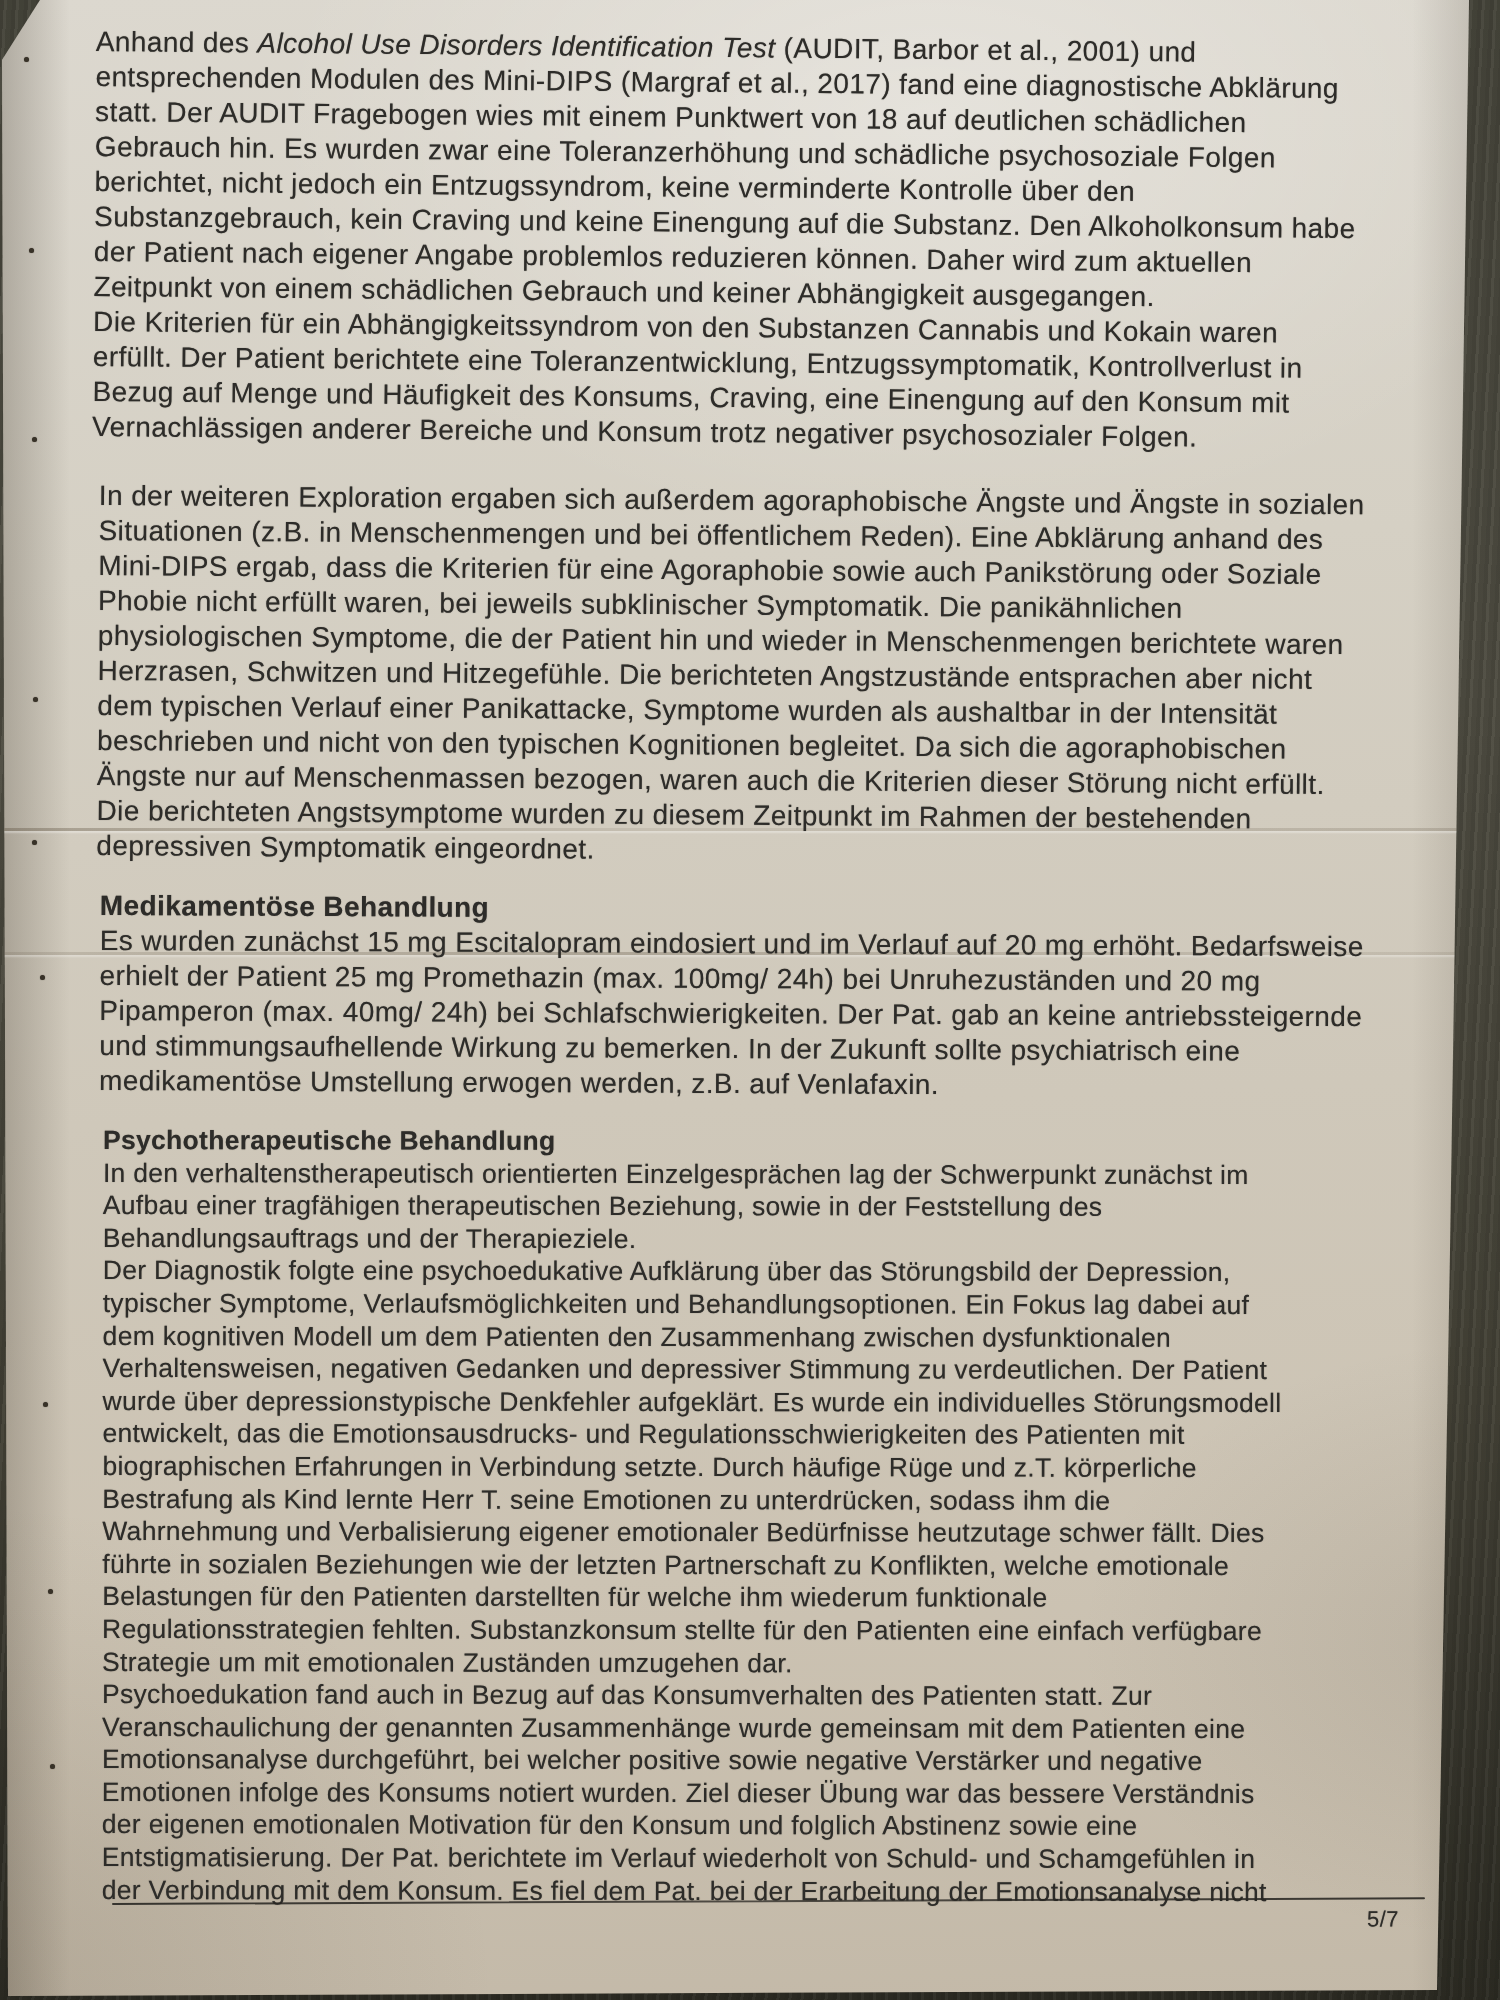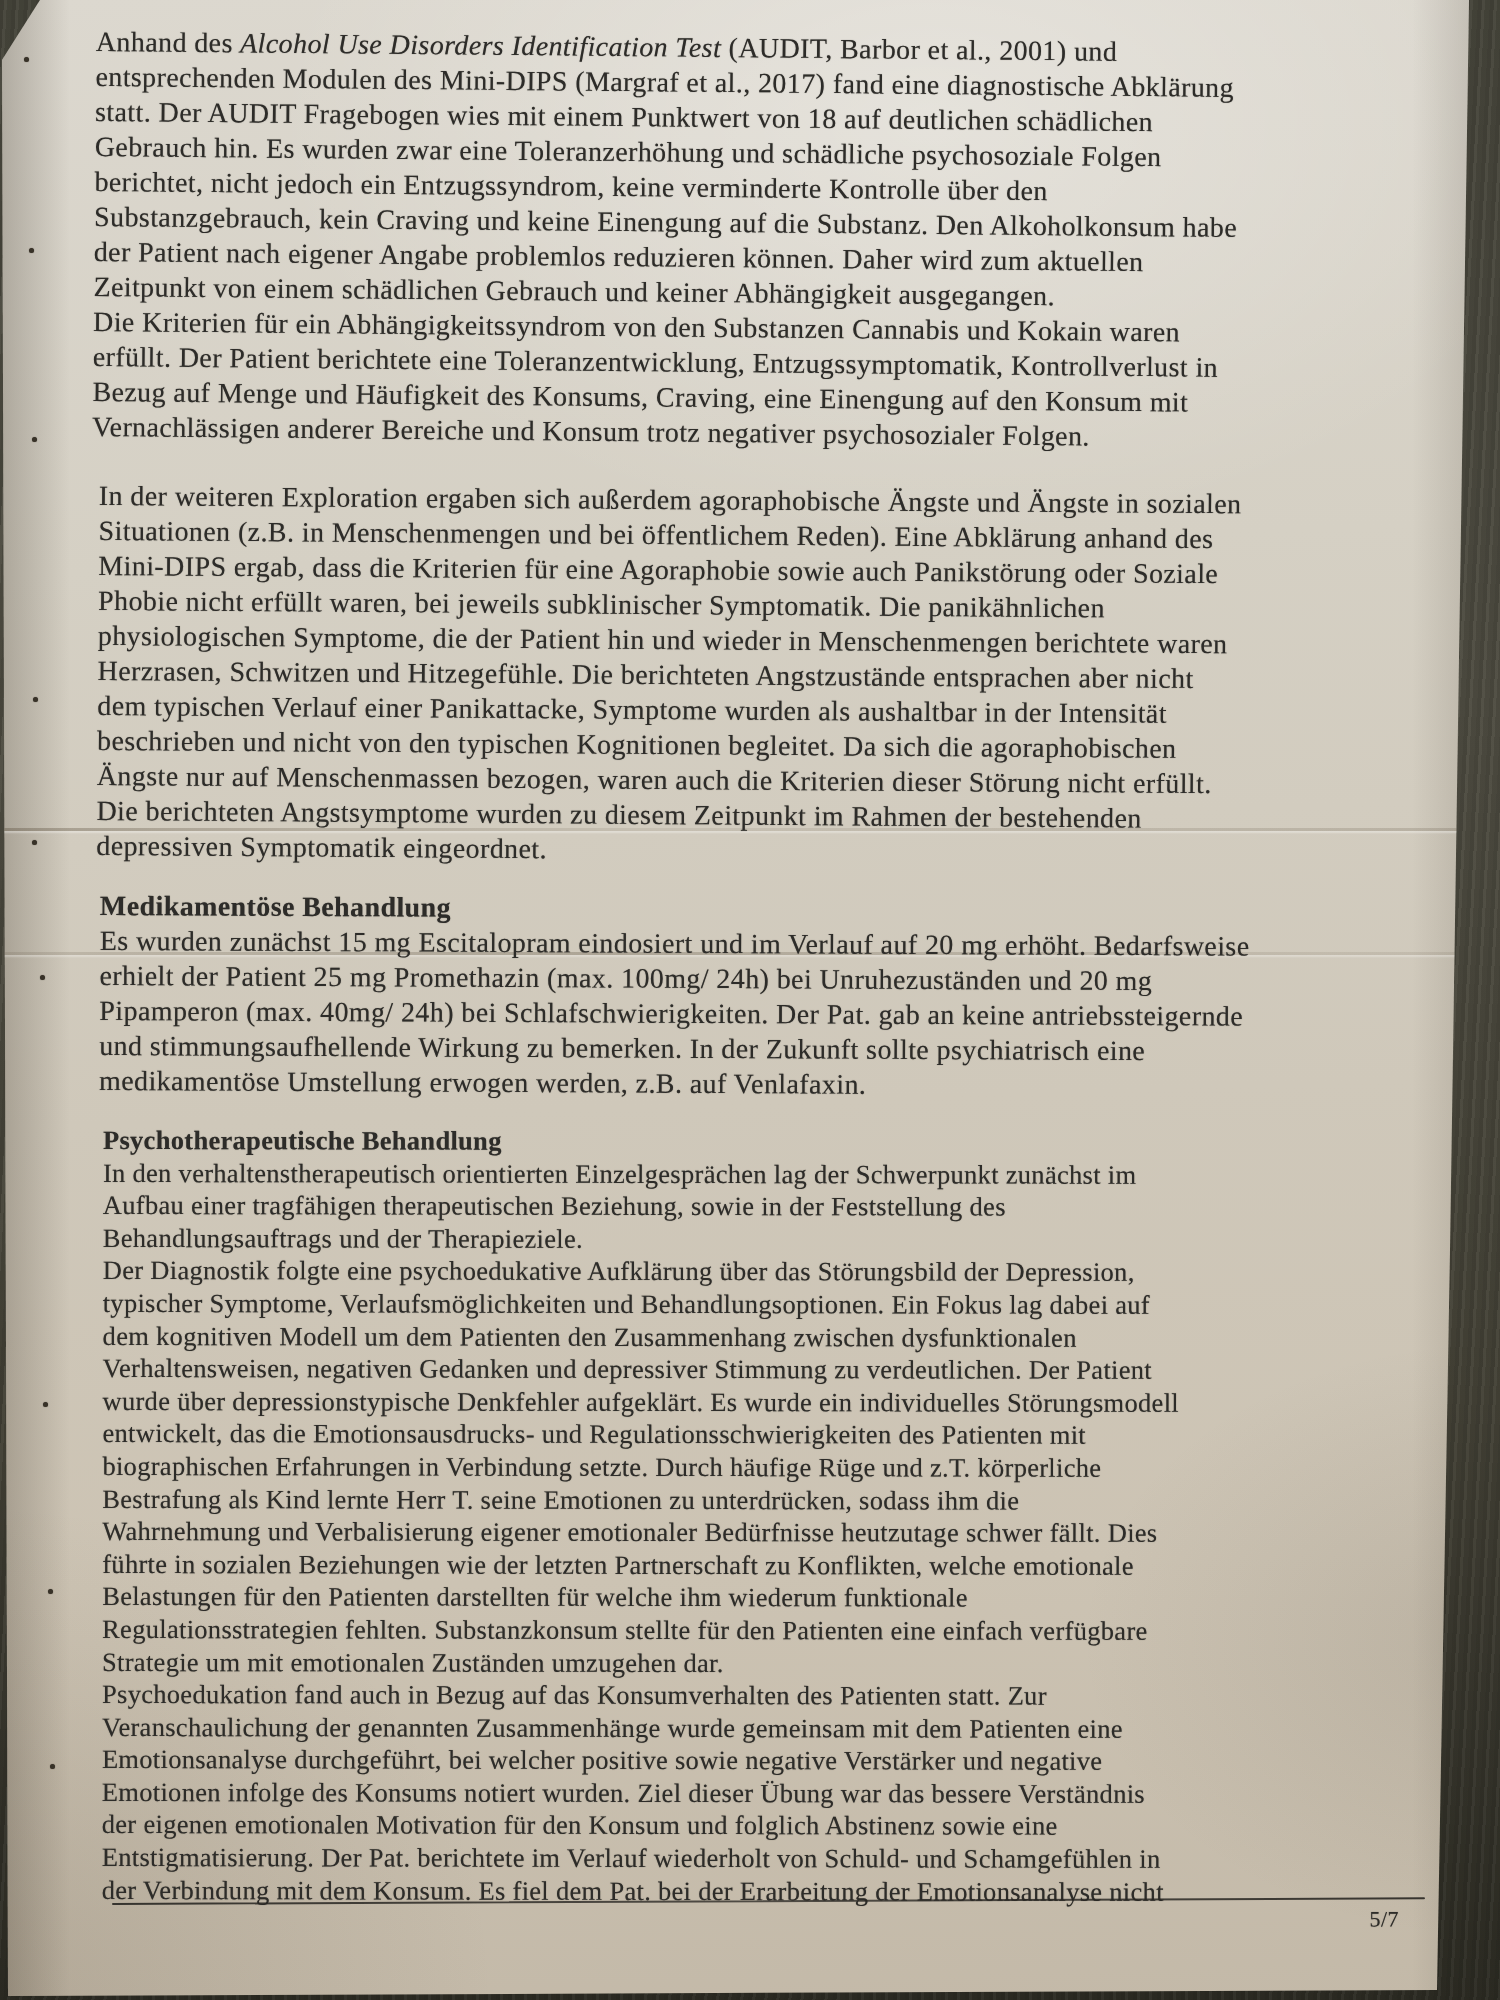--- a/index.html
+++ b/index.html
@@ -22,21 +22,21 @@
   .edge-shade{position:absolute;left:0;top:0;bottom:0;width:70px;
     background:linear-gradient(to right, rgba(60,52,40,0.28), rgba(60,52,40,0));pointer-events:none;}
   .edge-shade-r{position:absolute;right:28px;top:0;bottom:0;width:60px;
     background:linear-gradient(to left, rgba(80,72,60,0.18), rgba(80,72,60,0));pointer-events:none;}
   .crease{position:absolute;left:0;right:30px;height:3px;pointer-events:none;}
   .crease.a{top:828px;background:linear-gradient(to right, rgba(92,80,62,0.38), rgba(92,80,62,0.10) 45%, rgba(92,80,62,0.22) 100%);
     box-shadow:0 2px 2px rgba(255,255,255,0.35);}
   .crease.b{top:952px;background:linear-gradient(to right, rgba(92,80,62,0.16), rgba(92,80,62,0.30) 40%, rgba(92,80,62,0.12) 90%);
     box-shadow:0 2px 2px rgba(255,255,255,0.30);}
   .speck{position:absolute;width:5px;height:5px;border-radius:50%;background:#383228;box-shadow:0 0 1px rgba(56,50,40,0.8);}
-  .content{position:absolute;inset:0;color:#2d2c29;font-family:Liberation Serif, serif;}
+  .content{position:absolute;inset:0;color:#2d2c29;}
   .sec{position:absolute;transform-origin:0 0;}
   .line, .h{white-space:nowrap;}
   .p1{top:24px;left:96px;font-size:28px;line-height:35px;letter-spacing:0.4px;transform:rotate(0.55deg);}
   .p2{top:478px;left:99px;font-size:28px;line-height:35px;letter-spacing:0.4px;transform:rotate(0.42deg);}
   .med{top:888px;left:100px;font-size:28px;line-height:35px;letter-spacing:0.4px;transform:rotate(0.28deg);}
   .psy{top:1124px;left:103px;font-size:26.5px;line-height:32.6px;letter-spacing:0.3px;transform:rotate(0.10deg);}
   .h{font-weight:bold;margin:0;font-size:inherit;line-height:inherit;}
   .it{font-style:italic;}
   .content, .footer{text-shadow:0 0 1px rgba(48,44,38,0.55);}
   .footer{position:absolute;top:1903px;left:112px;width:1313px;transform:rotate(-0.25deg);transform-origin:0 0;color:#2d2c29;}

